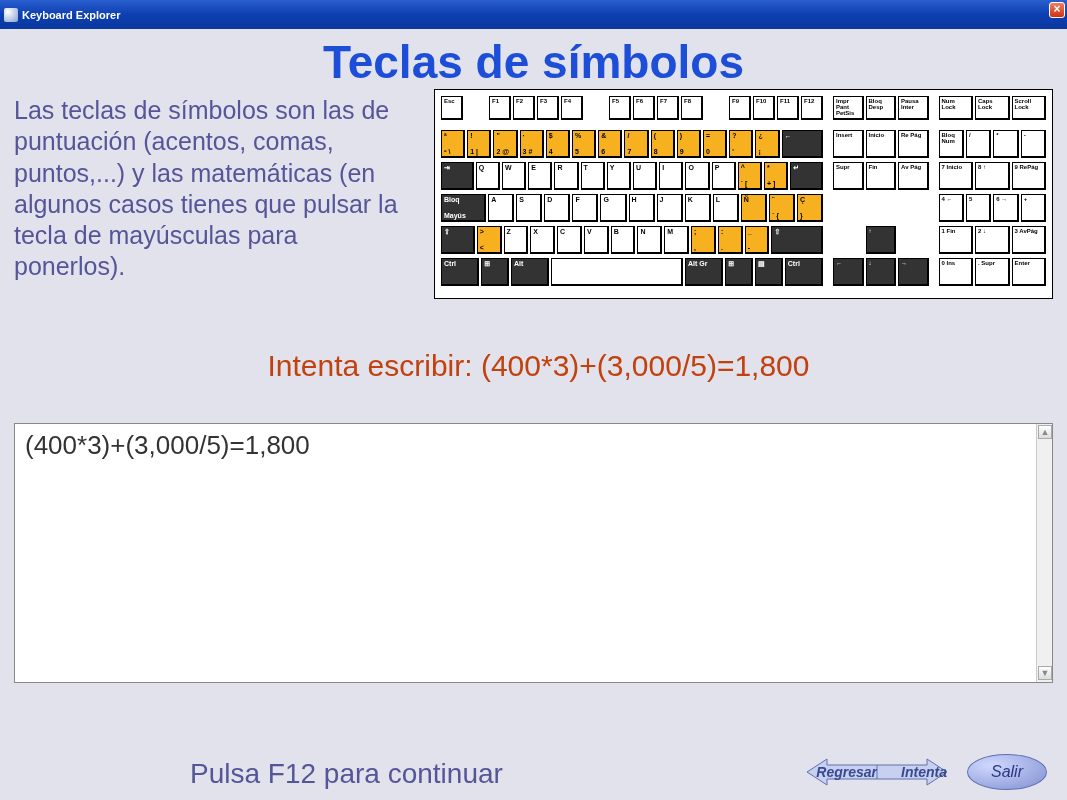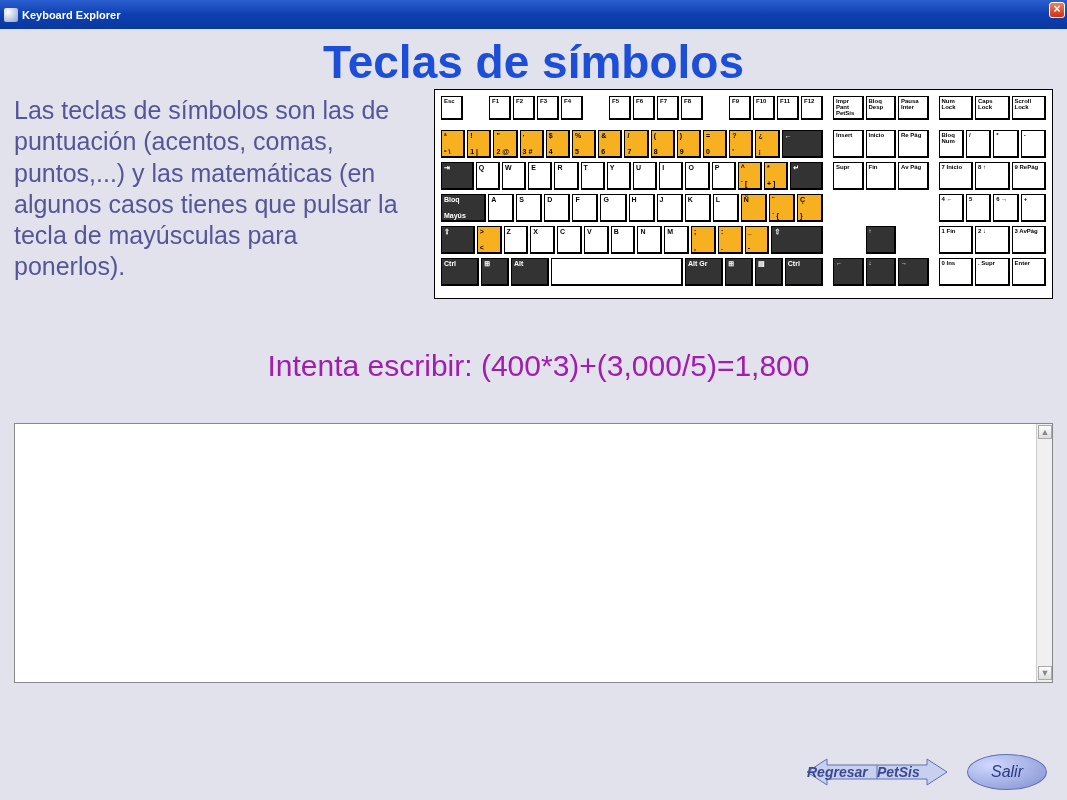--- a/index.html
+++ b/index.html
@@ -101,21 +101,21 @@
   .gap    { flex: 0.25; border: none; background: none; }
   .key.wide1 { flex: 1.5; }
   .key.wide2 { flex: 2; }
   .key.wide25{ flex: 2.5; }
   .key.space { flex: 6; }
   .kb-nav .kb-row, .kb-num .kb-row { justify-content: flex-start; }
   .empty-row { height: 28px; }
 
   .prompt-line {
     text-align: center;
-    color: #a21caf;
+    color: #c2410c;
     font-size: 30px;
     margin-top: 50px;
     padding-left: 10px;
   }
   .input-area {
     margin: 40px 14px 0 14px;
     background: #fff;
     border: 1px solid #888;
     height: 260px;
     position: relative;
@@ -159,21 +159,21 @@
     right: 20px;
     bottom: 0;
     display: flex;
     align-items: center;
     gap: 0;
   }
   .arrow-btn {
     width: 70px; height: 30px;
     display: flex;
     align-items: center;
-    justify-content: flex-start;
+    justify-content: flex-end;
     font-size: 14px;
     font-style: italic;
     font-weight: bold;
     color: #3a4a90;
     position: relative;
     cursor: pointer;
   }
   .arrow-btn svg { position: absolute; inset: 0; width: 100%; height: 100%; }
   .oval-btn {
     width: 80px; height: 36px;
@@ -512,37 +512,39 @@
           <div class="key small">. Supr</div>
           <div class="key small">Enter</div>
         </div>
     </div>
   </div>
 </div>
 
 <div class="prompt-line">Intenta escribir: (400*3)+(3,000/5)=1,800</div>
 
 <div class="input-area">
+  <span>(400*3)+(3,000/5)=1,800</span>
   <div class="scrollbar">
     <div class="arrow">▲</div>
     <div class="arrow down">▼</div>
   </div>
 </div>
 
 <div class="footer">
+  <div class="hint">Pulsa F12 para continuar</div>
   <div class="nav-buttons">
     <div class="arrow-btn">
       <svg viewBox="0 0 70 30">
           <polygon points="0,15 20,2 20,8 70,8 70,22 20,22 20,28" fill="#c8d0f0" stroke="#6070b0"></polygon>
         </svg>
       <span style="position:relative;">Regresar</span>
     </div>
     <div class="arrow-btn">
       <svg viewBox="0 0 70 30">
           <polygon points="70,15 50,2 50,8 0,8 0,22 50,22 50,28" fill="#c8d0f0" stroke="#6070b0"></polygon>
         </svg>
-      <span style="position:relative;">PetSis</span>
+      <span style="position:relative;">Intenta</span>
     </div>
     <div class="oval-btn">
       <span>Salir</span>
     </div>
   </div>
 </div>
 
 </body></html>

